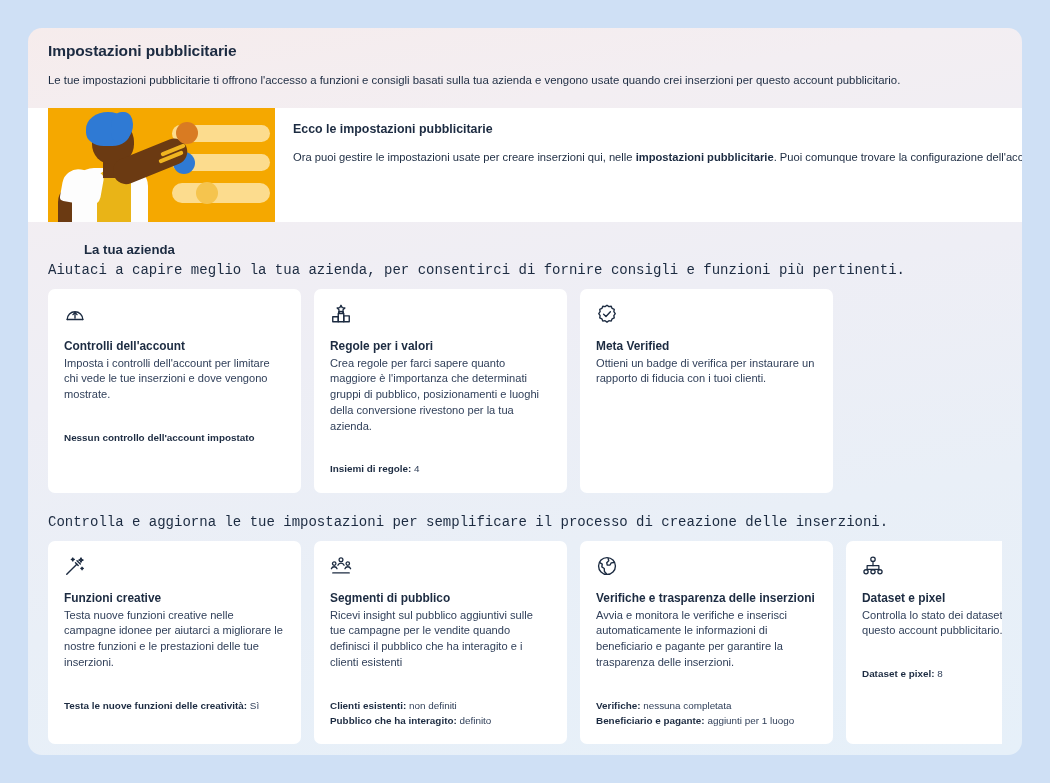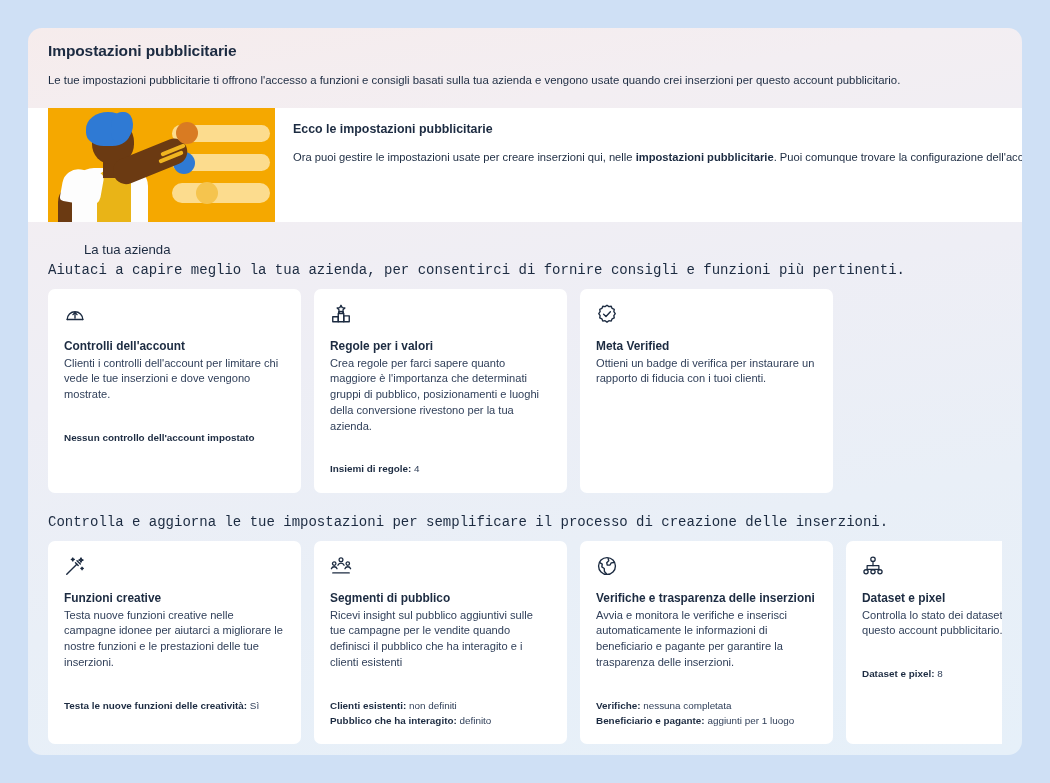--- a/index.html
+++ b/index.html
@@ -138,21 +138,21 @@
   }
   .art-sleeve {
     position: absolute; left: 14px; top: 62px; width: 40px; height: 34px;
     background: #fdfdfd; border-radius: 16px 6px 10px 4px;
     transform: rotate(10deg);
   }
 
   
   .section { padding: 16px 20px 0 20px; }
   .section-title {
-    font-size: 13.2px; font-weight: normal; color: #1c2b41; padding-left: 36px;
+    font-size: 13.2px; font-weight: bold; color: #1c2b41; padding-left: 36px;
   }
   .section-sub {
     margin-top: 5px; font-size: 14px; color: #1c2b41; font-family: Liberation Mono, monospace;
   }
 
   .card-row {
     display: flex;
     gap: 13px;
     margin-top: 11px;
   }
@@ -234,21 +234,21 @@
       <div class="card tall">
         <div class="card-icon">
           <svg viewBox="0 0 24 24" fill="none" stroke="currentColor" stroke-width="1.5" stroke-linecap="round">
             <path d="M3.5 18 A8.5 8.5 0 0 1 20.5 18"></path>
               <path d="M3.5 18 h17"></path>
               <path d="M12 16.5 v-6"></path>
               <path d="M9.8 12.7 L12 10.3 l2.2 2.4"></path>
           </svg>
         </div>
         <div class="card-title">Controlli dell'account</div>
-        <div class="card-desc">Clienti i controlli dell'account per limitare chi vede le tue inserzioni e dove vengono mostrate.</div>
+        <div class="card-desc">Imposta i controlli dell'account per limitare chi vede le tue inserzioni e dove vengono mostrate.</div>
         <div class="card-meta">
             <div><span>Nessun controllo dell'account impostato</span><span class="val"></span></div>
           </div>
       </div>
 
       <div class="card tall">
         <div class="card-icon">
           <svg viewBox="0 0 24 24" fill="none" stroke="currentColor" stroke-width="1.5" stroke-linejoin="round">
             <path d="M12 2.5 l1.3 2.6 2.9.4 -2.1 2 .5 2.9 -2.6-1.4 -2.6 1.4 .5-2.9 -2.1-2 2.9-.4z"></path>
             <rect x="9" y="11.5" width="6" height="9"></rect>

